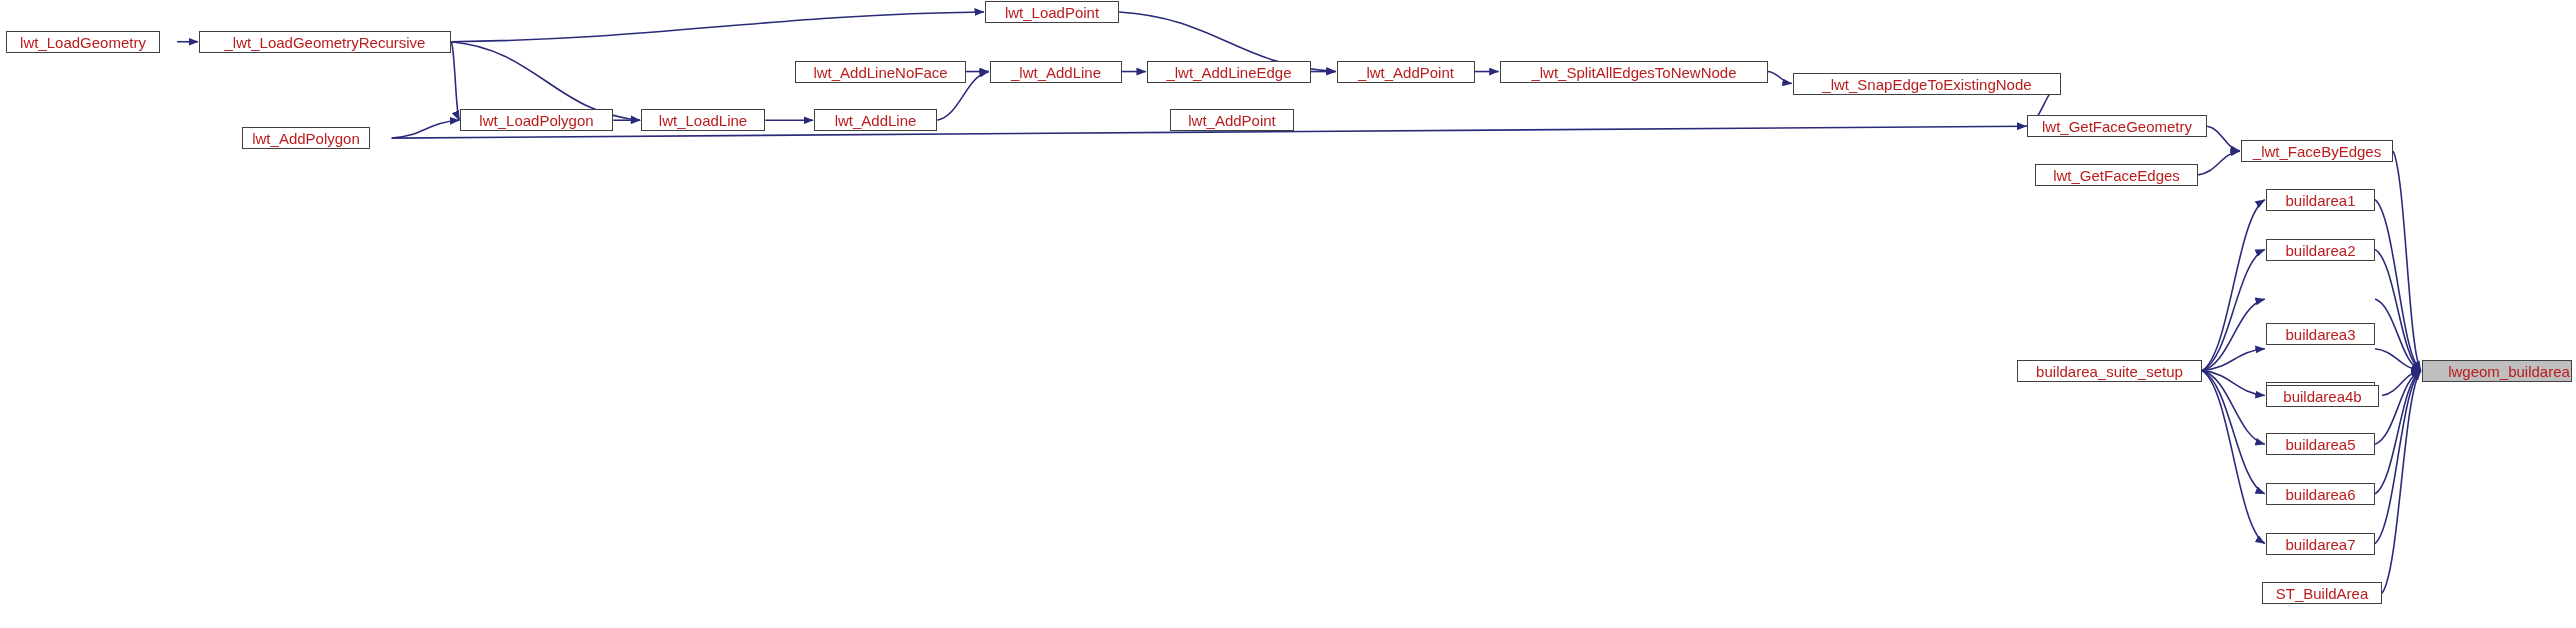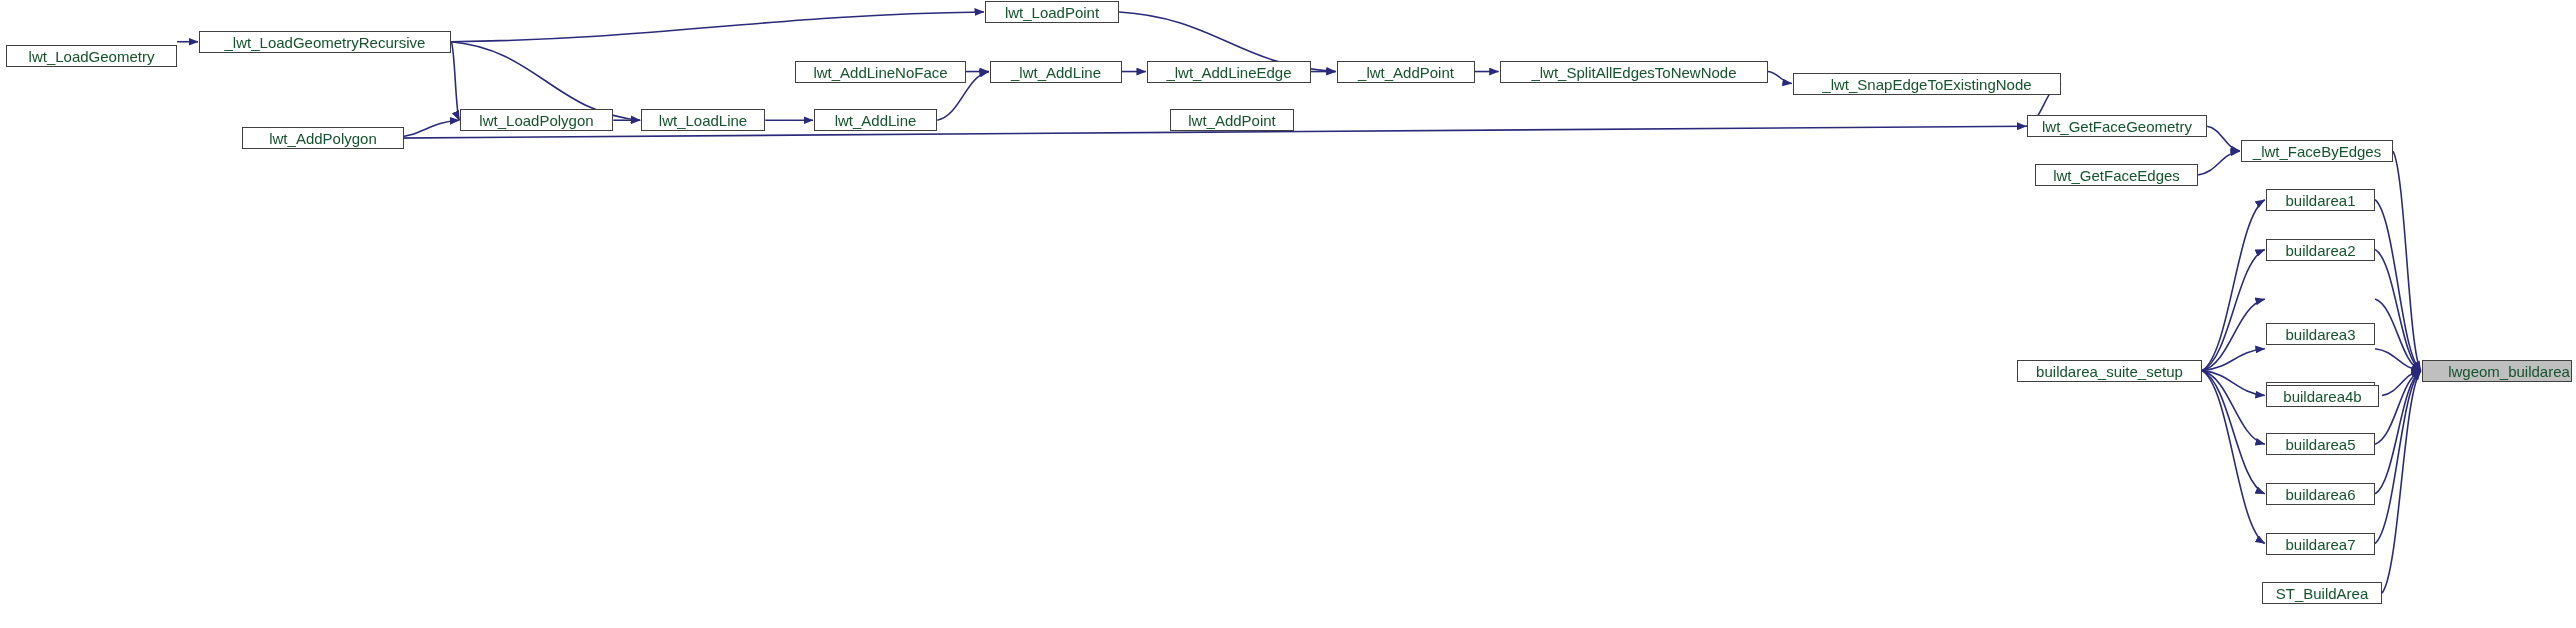--- a/index.html
+++ b/index.html
@@ -21,21 +21,21 @@
     top: 0;
     width: 2576px;
     height: 628px;
     pointer-events: none;
   }
   .node {
     position: absolute;
     box-sizing: border-box;
     border: 1px solid #404040;
     background: #ffffff;
-    color: #14532d;
+    color: #b91c1c;
     font-size: 15px;
     line-height: 1;
     display: flex;
     align-items: center;
     justify-content: center;
     white-space: nowrap;
     height: 22px;
     cursor: pointer;
     z-index: 2;
   }
@@ -88,30 +88,30 @@
         <path d="M2390,301 C2410.7,308.2 2415.3,365.8 2436,373" marker-end="url(#ah)"></path>
         <path d="M2390,351 C2410.7,353.2 2415.3,370.8 2436,373" marker-end="url(#ah)"></path>
         <path d="M2397,398 C2414.55,395.5 2418.45,375.5 2436,373" marker-end="url(#ah)"></path>
         <path d="M2390,447 C2410.7,439.6 2415.3,380.4 2436,373" marker-end="url(#ah)"></path>
         <path d="M2390,497 C2410.7,484.6 2415.3,385.4 2436,373" marker-end="url(#ah)"></path>
         <path d="M2390,547 C2410.7,529.6 2415.3,390.4 2436,373" marker-end="url(#ah)"></path>
         <path d="M2397,597 C2414.55,574.6 2418.45,395.4 2436,373" marker-end="url(#ah)"></path>
       </g>
   </svg>
   <div id="node-layer">
-      <div class="node" style="left: 6px; top: 45px; width: 171px;">
+      <div class="node" style="left: 6px; top: 31px; width: 154px;">
         <span>lwt_LoadGeometry</span>
       </div>
       <div class="node" style="left: 199px; top: 31px; width: 252px;">
         <span>_lwt_LoadGeometryRecursive</span>
       </div>
       <div class="node" style="left: 985px; top: 1px; width: 134px;">
         <span>lwt_LoadPoint</span>
       </div>
-      <div class="node" style="left: 242px; top: 127px; width: 162px;">
+      <div class="node" style="left: 242px; top: 127px; width: 128px;">
         <span>lwt_AddPolygon</span>
       </div>
       <div class="node" style="left: 460px; top: 109px; width: 153px; text-align: right;">
         <span>lwt_LoadPolygon</span>
       </div>
       <div class="node" style="left: 641px; top: 109px; width: 124px;">
         <span>lwt_LoadLine</span>
       </div>
       <div class="node" style="left: 795px; top: 61px; width: 171px;">
         <span>lwt_AddLineNoFace</span>

